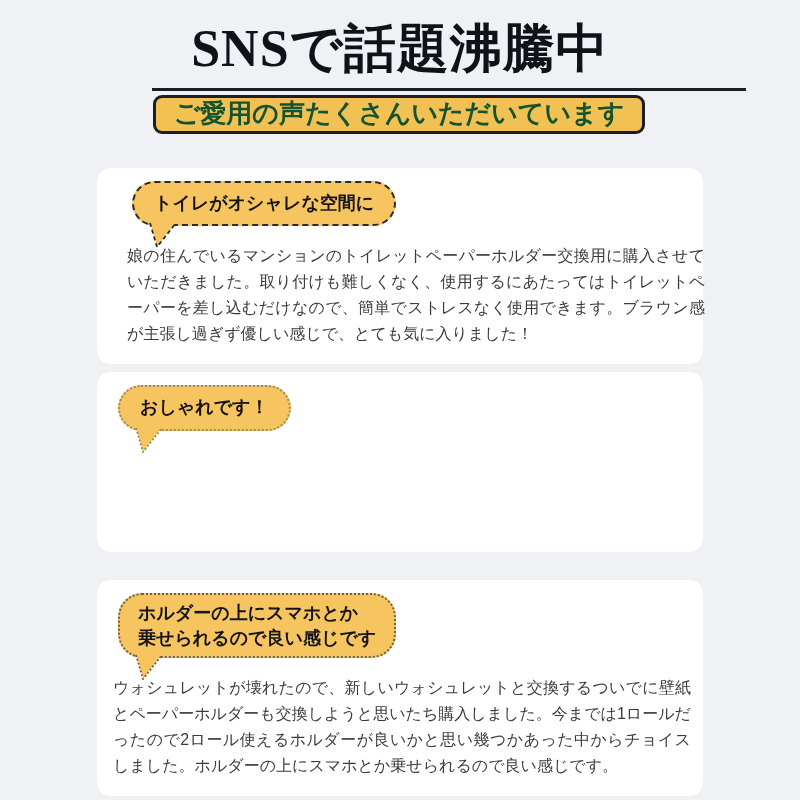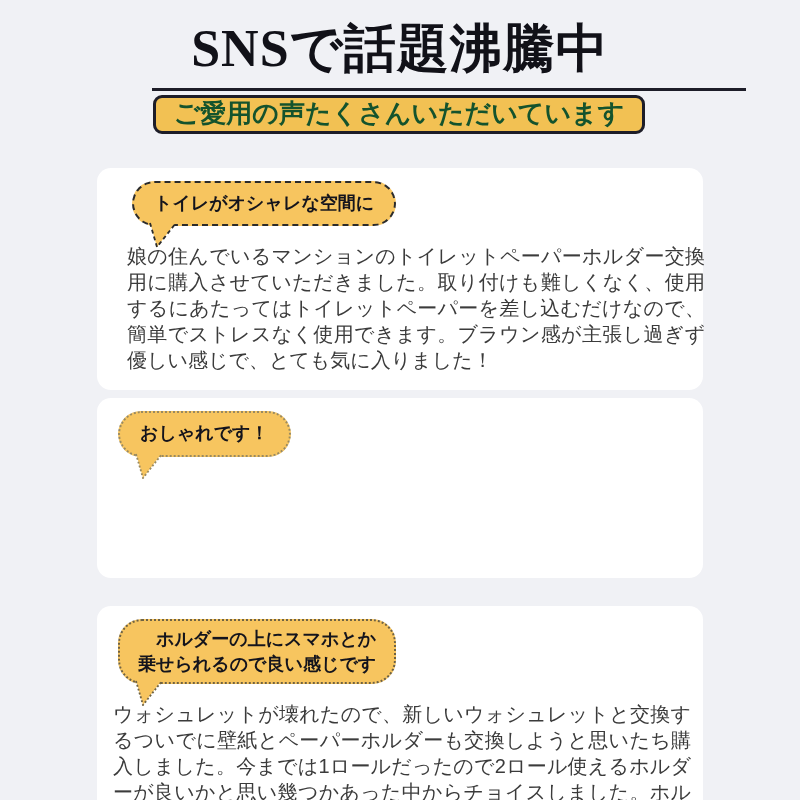--- a/index.html
+++ b/index.html
@@ -55,33 +55,33 @@
   .bubble-wrap{position:relative;display:inline-block;margin-left:5px;}
   .bubble{
     display:inline-block;
     background:var(--bubble-yellow);
     border-radius:24px;
     padding:9px 20px;
     font-family:"Liberation Serif","DejaVu Serif",serif;
     font-weight:bold;font-size:18px;line-height:1.3;color:#14141c;
     white-space:pre-line;
   }
-  .card-3 .bubble{text-align:right;padding:6px 18px;line-height:1.35;}
+  .card-3 .bubble{text-align:left;padding:6px 18px;line-height:1.35;}
   .card-1 .bubble{border:2px dashed #2b2b2b;}
   .card-2 .bubble{border:2px dotted #9a8a60;}
   .card-3 .bubble{border:2px dotted #6f6243;}
   .tail{position:absolute;left:14px;bottom:-22px;z-index:1;}
   .tail polygon{fill:var(--bubble-yellow);}
   .tail path{fill:none;stroke-width:1.8;}
   .card-1 .tail path{stroke:#2b2b2b;stroke-dasharray:4 3;}
   .card-2 .tail path{stroke:#9a8a60;stroke-dasharray:2 2;}
   .card-3 .tail path{stroke:#6f6243;stroke-dasharray:2 2;}
   .review-body{
     margin-top:17px;
-    font-size:20px;line-height:26px;
+    font-size:16px;line-height:26px;
     color:var(--body-text);
     width:578px;
     text-align:justify;
   }
 </style>
 </head>
 <body>
 
 <div class="header">
   <h1 class="title">SNSで話題沸騰中</h1>

